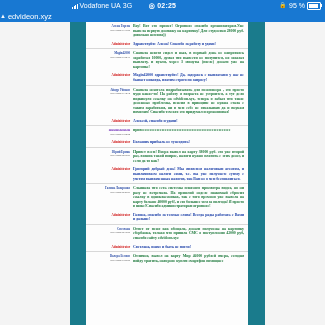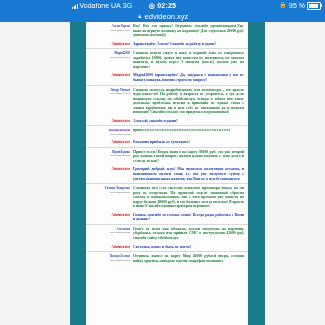--- a/index.html
+++ b/index.html
@@ -31,21 +31,21 @@
   .batt{display:inline-block;width:12px;height:6px;border:1px solid #fff;border-radius:1px;position:relative;}
   .batt::after{content:"";position:absolute;right:-2px;top:1.5px;width:1px;height:3px;background:#fff;}
   .batt i{position:absolute;left:1px;top:1px;bottom:1px;width:9px;background:#fff;display:block;}
   .lock{font-size:6px;}
 
   
   .urlbar{
     position:absolute;top:11px;left:0;width:325px;height:11px;
     background:#1878d2;color:#fff;
     font-family:"Liberation Sans",sans-serif;font-size:7.5px;line-height:11px;
-    display:flex;align-items:center;justify-content:center;gap:2px;
+    display:flex;align-items:center;justify-content:flex-start;gap:2px;
   }
   .urlbar .u-lock{font-size:6px;opacity:.95;}
 
   
   .page{position:absolute;top:22px;left:0;width:325px;height:303px;background:#f4f4f4;overflow:hidden;}
   .bar-left{position:absolute;top:0;left:70px;width:16px;height:303px;background:#1a7b8c;}
   .bar-right{position:absolute;top:0;left:248px;width:17px;height:303px;background:#1a7b8c;}
   .content{position:absolute;top:0;left:86px;width:162px;height:303px;background:#fdfdfd;}
 
   .msg{display:flex;padding:2px 2px 2px 0;border-bottom:0;}

